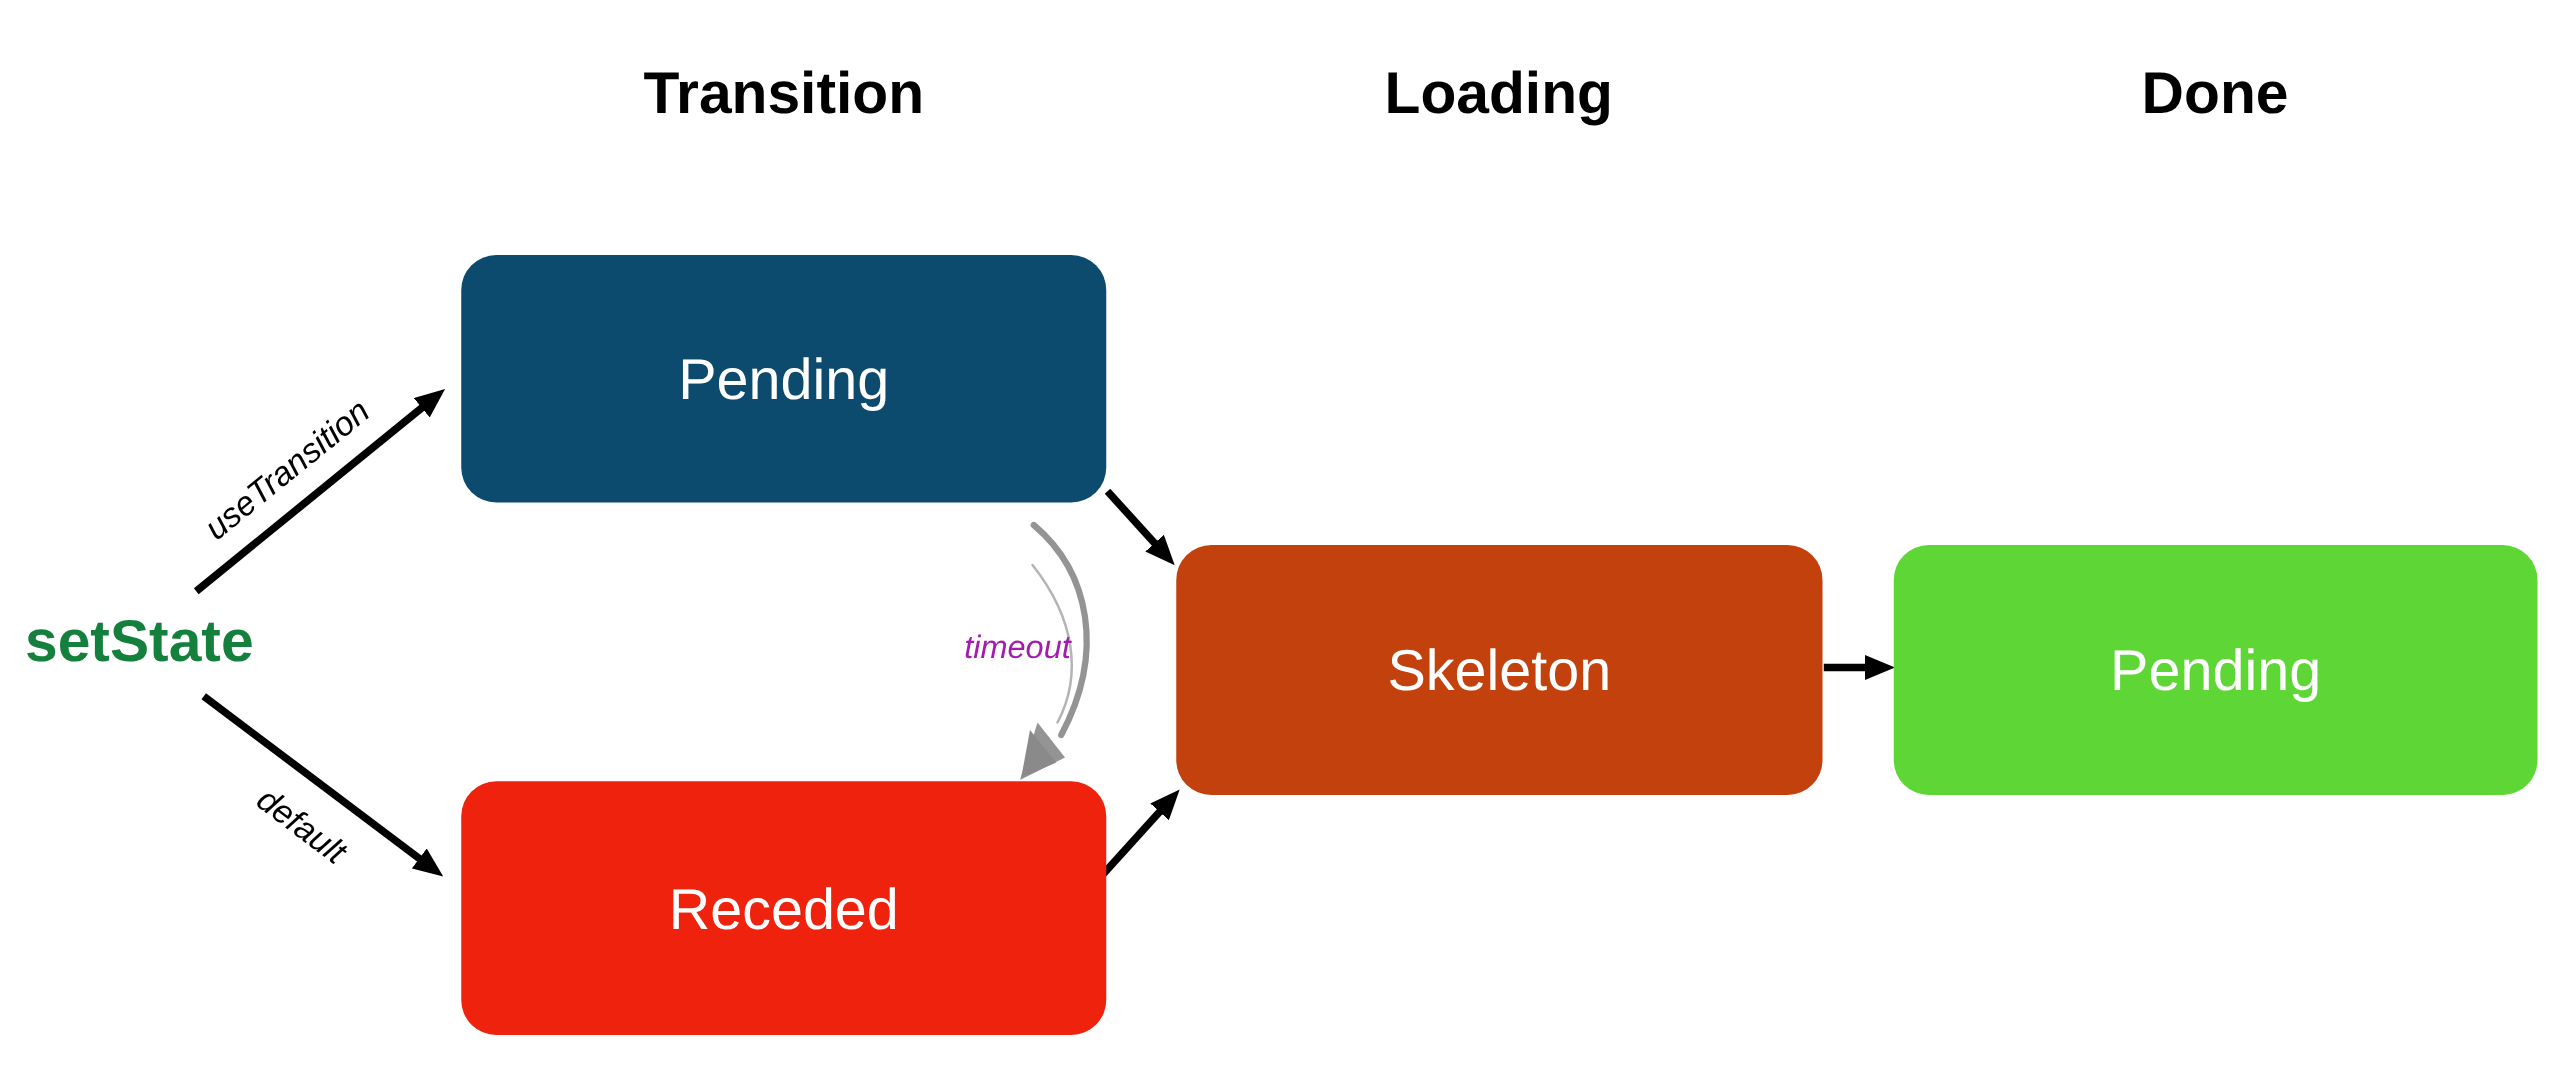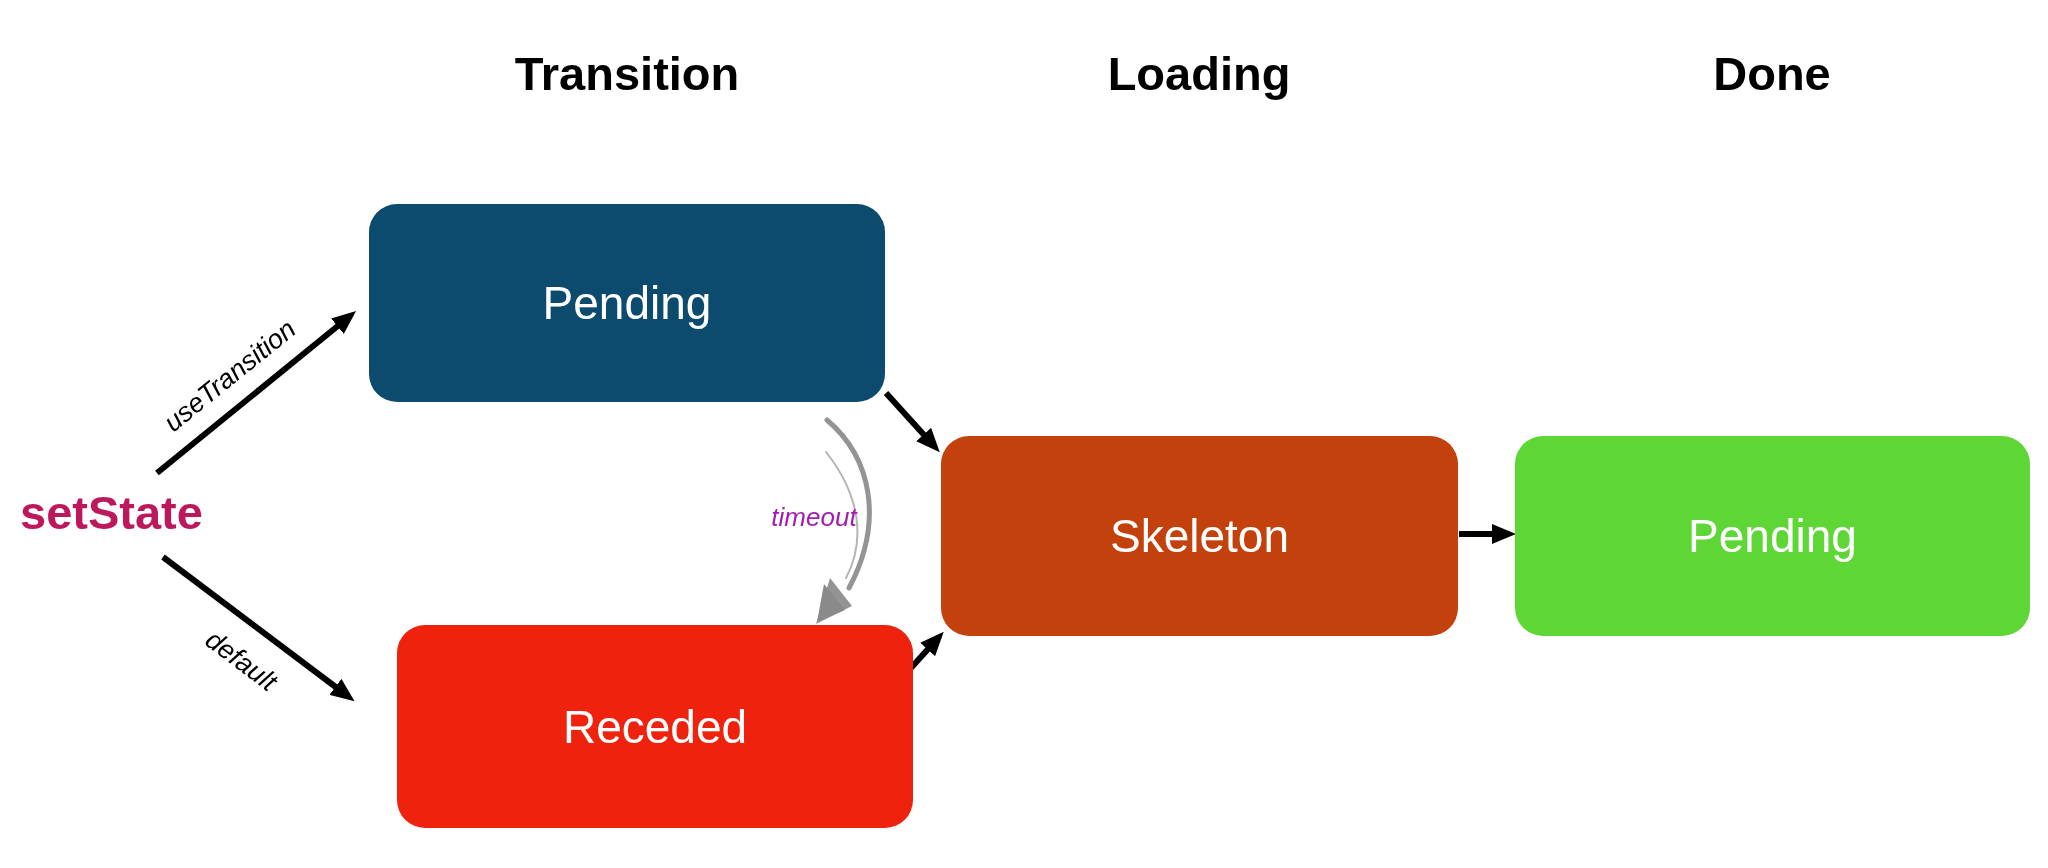--- a/index.html
+++ b/index.html
@@ -36,21 +36,21 @@
   .col-header.transition { left: 627px; }
   .col-header.loading    { left: 1199px; }
   .col-header.done       { left: 1772px; text-align: right; }
 
   .source-label {
     position: absolute;
     left: 20px;
     top: 489px;
     font-size: 47px;
     font-weight: 700;
-    color: #be185d;
+    color: #15803d;
     white-space: nowrap;
     line-height: 1;
   }
 
   .node {
     position: absolute;
     border-radius: 28px;
     display: flex;
     align-items: center;
     justify-content: center;
@@ -125,21 +125,21 @@
   <div class="col-header transition">Transition</div>
   <div class="col-header loading">Loading</div>
   <div class="col-header done">Done</div>
 
   <div class="source-label">setState</div>
 
   <div class="node pending" style="background-color: #0c4a6e;">
     <span class="node-label">Pending</span>
   </div>
 
-  <div class="node receded" style="background-color: rgb(238, 34, 13); margin-left: 28px;">
+  <div class="node receded" style="background-color: rgb(238, 34, 13);">
     <span class="node-label">Receded</span>
   </div>
 
   <div class="node skeleton" style="background-color: #c2410c;">
     <span class="node-label">Skeleton</span>
   </div>
 
   <div class="node complete" style="background-color: rgb(94, 214, 54);">
     <span class="node-label">Pending</span>
   </div>

